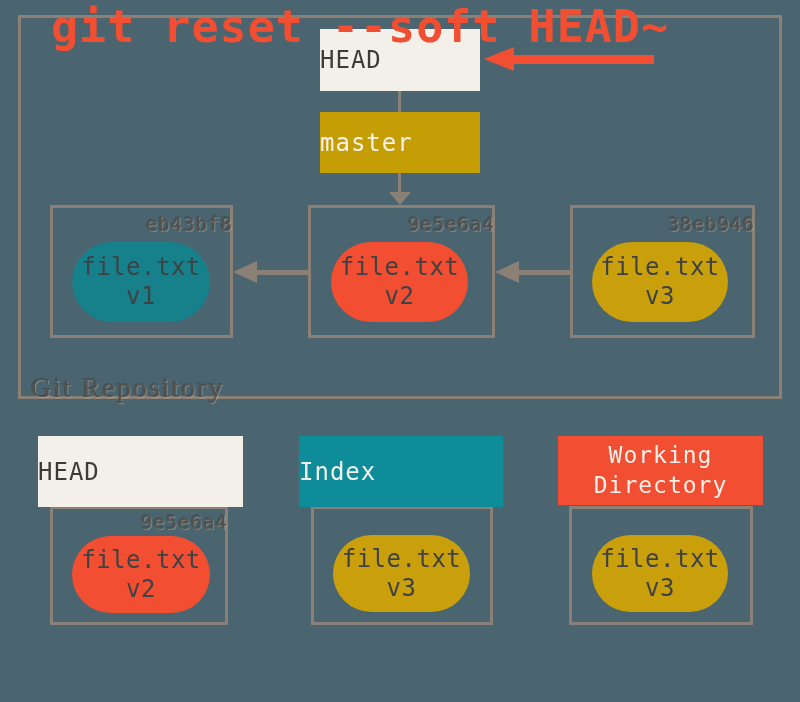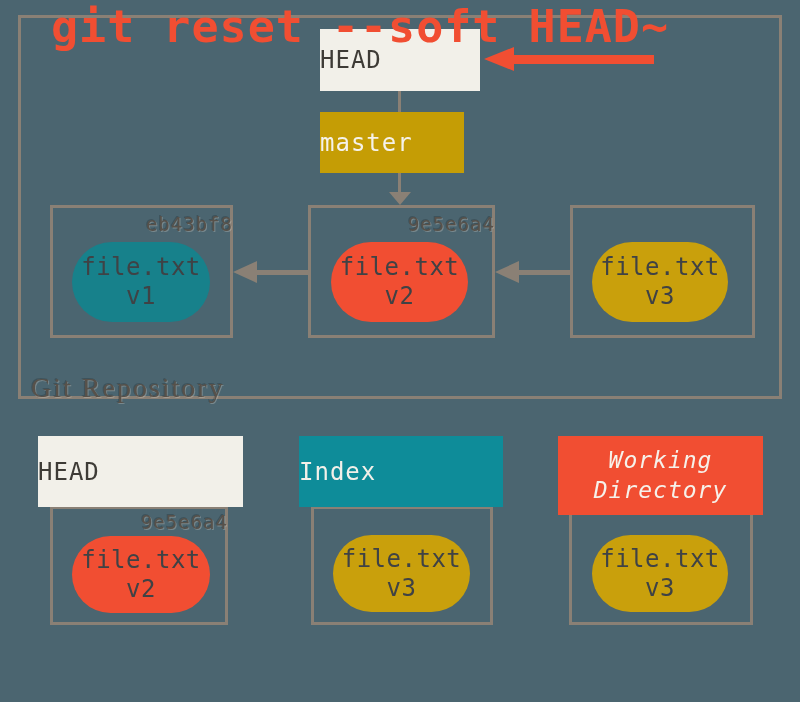--- a/index.html
+++ b/index.html
@@ -104,21 +104,21 @@
     <span>HEAD</span>
   </div>
 
   <div>
     <div class="tri tri-red-left" style="left:484px; top:47px;"></div>
     <div class="red-bar" style="left:512px; top:55px; width:142px; height:9px;"></div>
   </div>
 
   <div class="gline" style="left:398px; top:91px; width:3px; height:21px;"></div>
 
-  <div class="labelbox goldbox" style="left:320px; top:112px; width:144px; height:61px;">
+  <div class="labelbox goldbox" style="left:320px; top:112px; width:160px; height:61px;">
     <span>master</span>
   </div>
 
   <div>
     <div class="gline" style="left:398px; top:173px; width:3px; height:20px;"></div>
     <div class="tri tri-down" style="left:389px; top:192px;"></div>
   </div>
 
   <div class="frame" style="left:50px; top:205px; width:183px; height:133px;"></div>
   <div class="hash etched" style="left:50px; top:213px; width:183px;">eb43bf8</div>
@@ -128,20 +128,21 @@
   </div>
 
   <div class="frame" style="left:308px; top:205px; width:187px; height:133px;"></div>
   <div class="hash etched" style="left:308px; top:213px; width:187px;">9e5e6a4</div>
   <div class="blob blob-red" style="left:331px; top:242px; width:137px; height:80px;">
     <div>file.txt</div>
     <div>v2</div>
   </div>
 
   <div class="frame" style="left:570px; top:205px; width:185px; height:133px;"></div>
+  <div class="hash etched" style="left:570px; top:213px; width:185px;">38eb946</div>
   <div class="blob blob-gold" style="left:592px; top:242px; width:136px; height:80px;">
     <div>file.txt</div>
     <div>v3</div>
   </div>
 
   <div>
     <div class="tri tri-left" style="left:233px; top:261px;"></div>
     <div class="gline" style="left:256px; top:270px; width:52px; height:5px;"></div>
   </div>
   <div>
@@ -162,21 +163,21 @@
   <div class="frame" style="left:311px; top:506px; width:182px; height:119px;"></div>
   <div class="labelbox tealbox" style="left:299px; top:436px; width:204px; height:71px;">
     <span>Index</span>
   </div>
   <div class="blob blob-gold" style="left:333px; top:535px; width:137px; height:77px;">
     <div>file.txt</div>
     <div>v3</div>
   </div>
 
   <div class="frame" style="left:569px; top:506px; width:184px; height:119px;"></div>
-  <div class="labelbox redbox" style="left:558px; top:436px; width:205px; height:79px;font-style:italic;">
+  <div class="labelbox redbox" style="left:558px; top:436px; width:205px; height:69px;">
     <span>Working Directory</span>
   </div>
   <div class="blob blob-gold" style="left:592px; top:535px; width:136px; height:77px;">
     <div>file.txt</div>
     <div>v3</div>
   </div>
 
   <div class="caption">git reset --soft HEAD~</div>
 
 </div>

